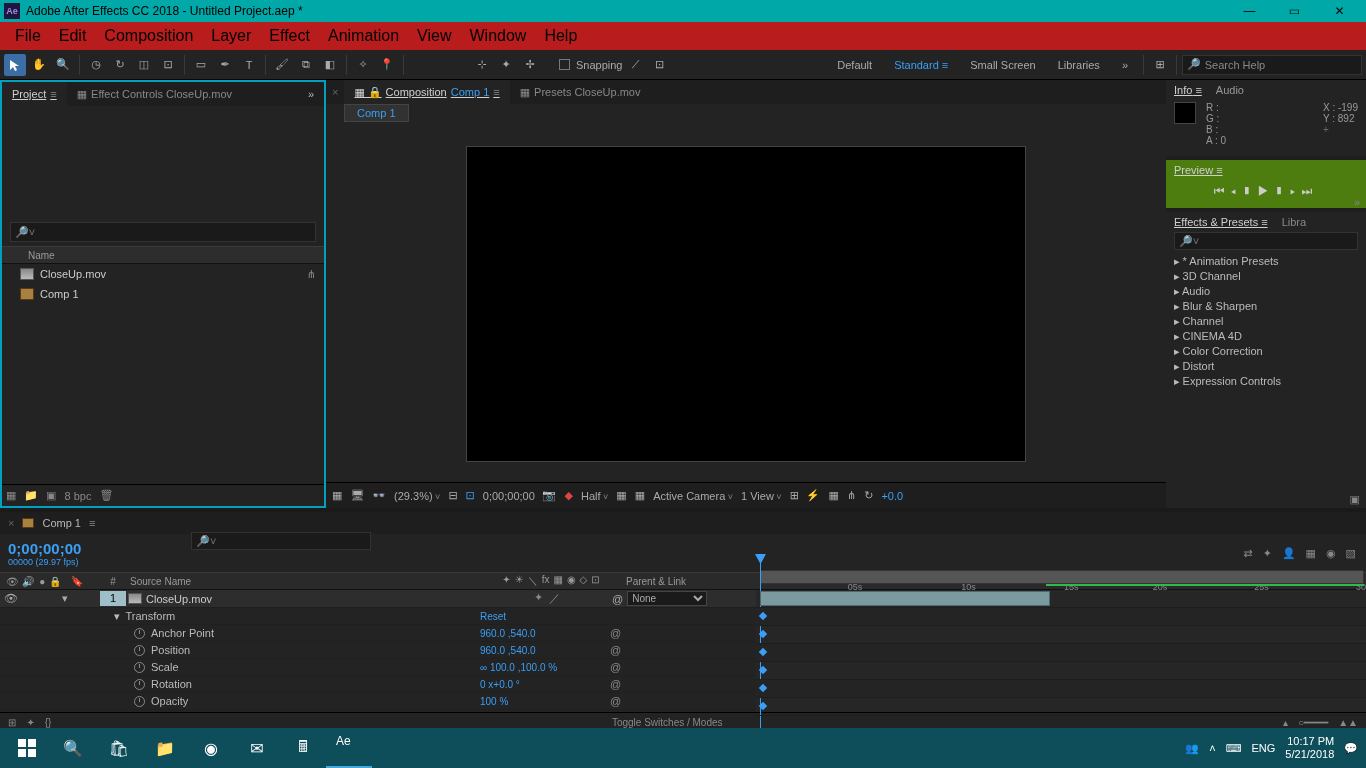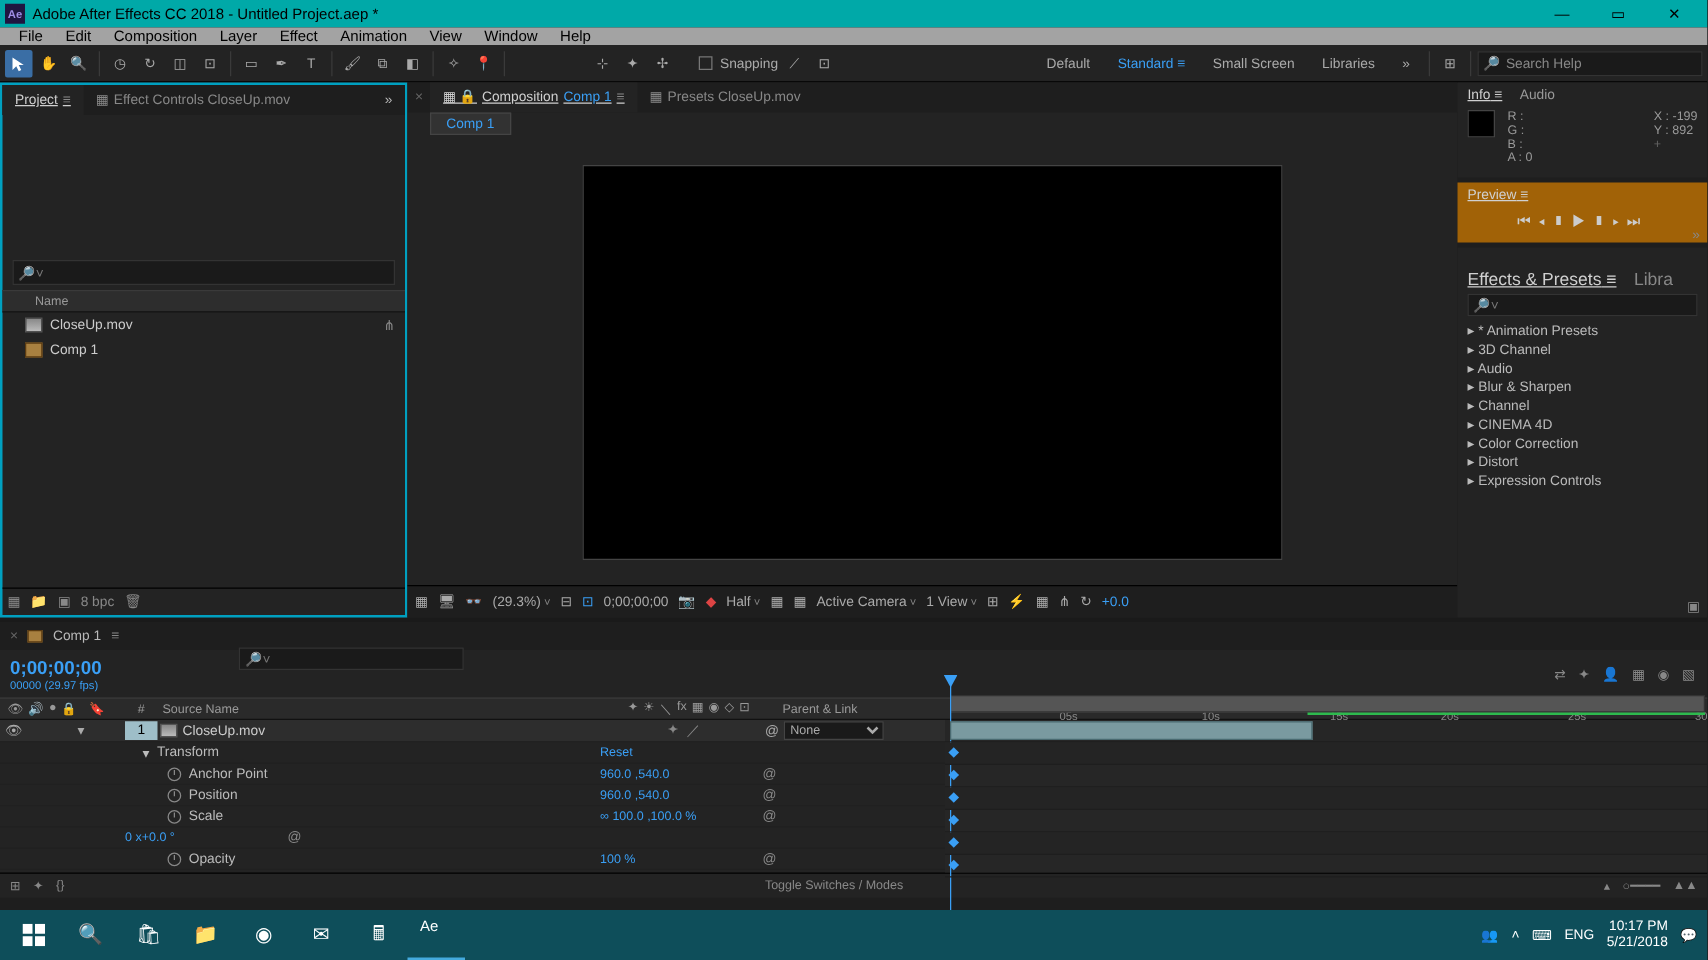--- a/index.html
+++ b/index.html
@@ -1,21 +1,21 @@
 <!DOCTYPE html>
 <html><head>
 <meta charset="utf-8">
 <style>
 * { margin:0; padding:0; box-sizing:border-box; font-family:"Segoe UI",Tahoma,sans-serif; user-select:none; }
 body { width:1366px; height:768px; background:#1e1e1e; color:#b8b8b8; font-size:11px; overflow:hidden; position:relative; }
 .titlebar { height:22px; background:#00a9a8; display:flex; align-items:center; padding:0 4px; color:#000; font-size:12px; }
 .titlebar .ae-logo { width:16px; height:16px; background:#1f1640; color:#9f8ee6; font-weight:bold; font-size:9px; display:flex; align-items:center; justify-content:center; margin-right:6px; }
 .titlebar .title { flex:1; }
 .titlebar .winbtn { width:45px; height:22px; display:flex; align-items:center; justify-content:center; font-size:12px; }
-.menubar { height:14px; background:#a3a3a3; display:flex; align-items:center; padding:0 6px; font-size:12px; color:#000; }
+.menubar { height:28px; background:#b91c1c; display:flex; align-items:center; padding:0 6px; font-size:16px; color:#000; }
 .menubar span{ padding:0 9px; line-height:24px;}
 .toolbar { height:30px; background:#232323; border-bottom:1px solid #000; display:flex; align-items:center; padding:0 4px; gap:2px; }
 .tbtn { width:22px; height:22px; display:flex; align-items:center; justify-content:center; border-radius:2px; color:#aaa;}
 .tbtn.selected{background:#3a6ea5;color:#fff;}
 .tool-sep{width:1px;height:20px;background:#3a3a3a;margin:0 3px;}
 .toolbar .flexfill{flex:1;}
 .toolbar .ws{padding:0 10px;color:#aaa;font-size:11px;}
 .toolbar .ws.active{color:#3a9ff5;}
 .searchbox{width:180px;height:20px;background:#1a1a1a;border:1px solid #333;display:flex;align-items:center;padding:0 4px;color:#888;font-size:11px;gap:4px;}
 .main{display:flex;height:428px;}
@@ -38,25 +38,25 @@
 .comp-subtab span{display:inline-block;background:#323232;padding:2px 12px;font-size:11px;color:#3a9ff5;border:1px solid #444;}
 .viewer{flex:1;background:#232323;display:flex;align-items:center;justify-content:center;}
 .viewer .canvas{width:560px;height:316px;background:#000;border:1px solid #444;}
 .viewer-footer{height:26px;background:#1e1e1e;border-top:1px solid #000;display:flex;align-items:center;padding:0 6px;gap:8px;font-size:11px;color:#aaa;}
 .right-col{width:200px;background:#1e1e1e;display:flex;flex-direction:column;}
 .info-panel{background:#232323;padding:4px 8px 10px 8px;font-size:10px;color:#999;}
 .info-panel .tabs{display:flex;gap:14px;margin-bottom:6px;font-size:11px;}
 .info-panel .tabs .act{color:#d0d0d0;text-decoration:underline;}
 .info-body{display:flex;gap:10px;}
 .info-swatch{width:22px;height:22px;background:#000;border:1px solid #444;}
-.preview-panel{background:#a16207;margin-top:4px;padding:4px 8px 10px 8px;}
+.preview-panel{background:#4d7c0f;margin-top:4px;padding:4px 8px 10px 8px;}
 .preview-panel .tabs{font-size:11px;color:#d0d0d0;text-decoration:underline;margin-bottom:8px;display:flex;align-items:center;gap:6px;}
 .play-controls{text-align:center;letter-spacing:6px;color:#ccc;font-size:12px;}
 .effects-panel{background:#232323;margin-top:4px;flex:1;display:flex;flex-direction:column;position:relative;}
-.effects-panel .tabs{display:flex;font-size:14px;padding:4px 8px 2px 8px;gap:14px;margin-top:13px;}
+.effects-panel .tabs{display:flex;font-size:11px;padding:4px 8px 2px 8px;gap:14px;}
 .effects-panel .tabs .act{color:#d0d0d0;text-decoration:underline;}
 .ef-search{margin:2px 8px 4px 8px;height:18px;background:#1a1a1a;border:1px solid #333;display:flex;align-items:center;padding:0 4px;color:#777;}
 .ef-list{flex:1;overflow:hidden;}
 .ef-item{padding:1px 8px;font-size:11px;color:#bbb;display:flex;align-items:center;gap:4px;}
 .timeline{height:224px;background:#232323;border-top:4px solid #1a1a1a;display:flex;flex-direction:column;}
 .tl-tabs{height:22px;background:#1e1e1e;display:flex;align-items:center;padding-left:8px;gap:8px;font-size:11px;}
 .tl-head{display:flex;height:38px;}
 .tl-head-left{width:560px;padding:2px 8px;display:flex;flex-direction:column;justify-content:center;}
 .timecode{color:#3a9ff5;font-size:15px;font-weight:bold;}
 .tc-sub{font-size:9px;color:#3a9ff5;}
@@ -404,20 +404,21 @@
             <div class="pexp">@</div>
           </div>
           <div class="prop-row">
             <div class="pind"></div>
             <div class="pname sub"><span class="stopwatch"></span>Scale</div>
             <div class="pval">∞ 100.0 ,100.0 %</div>
             <div class="pexp">@</div>
           </div>
           <div class="prop-row">
             <div class="pind"></div>
+            <div class="pname sub"><span class="stopwatch"></span>Rotation</div>
             <div class="pval">0 x+0.0 °</div>
             <div class="pexp">@</div>
           </div>
           <div class="prop-row">
             <div class="pind"></div>
             <div class="pname sub"><span class="stopwatch"></span>Opacity</div>
             <div class="pval">100 %</div>
             <div class="pexp">@</div>
           </div>
         </div>

